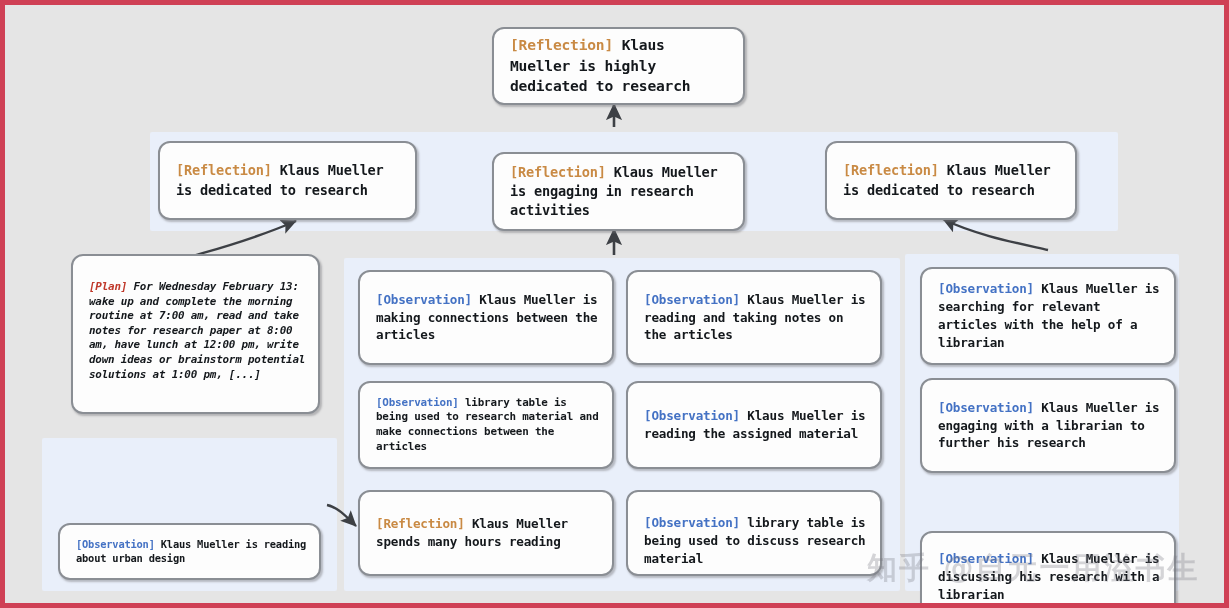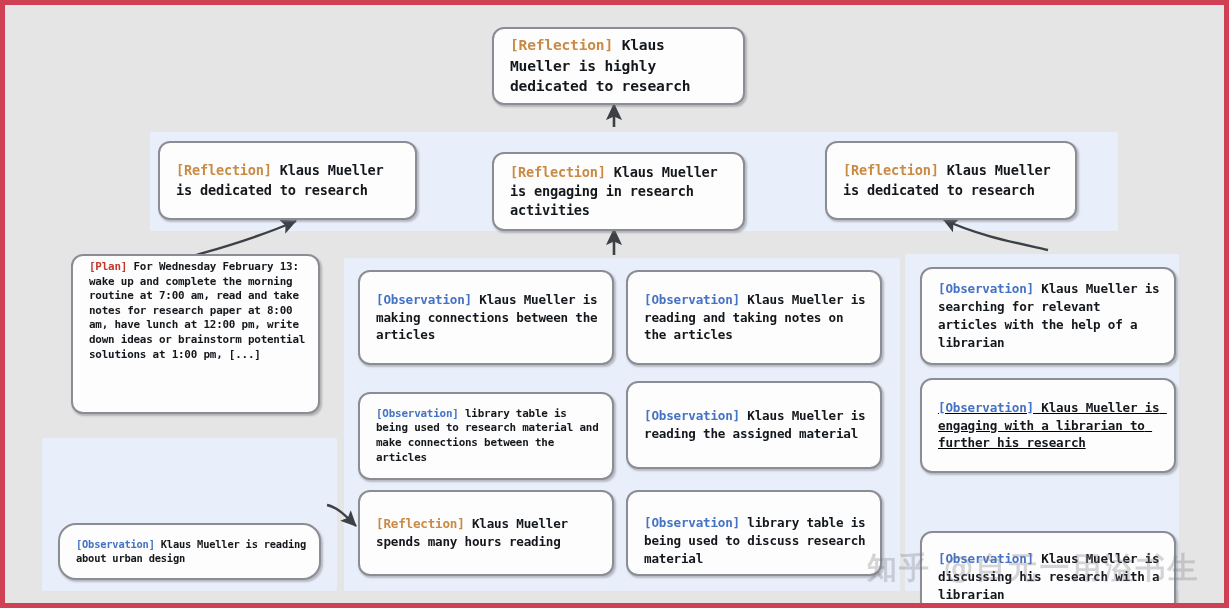--- a/index.html
+++ b/index.html
@@ -110,34 +110,34 @@
   </div>
 
   <div class="node fs-14" style="left:487px; top:147px; width:253px; height:79px;">
     <div class="txt"><span class="tag tag-reflection">[Reflection]</span><span> Klaus Mueller is engaging in research activities</span></div>
   </div>
 
   <div class="node fs-14" style="left:820px; top:136px; width:252px; height:79px;">
     <div class="txt"><span class="tag tag-reflection">[Reflection]</span><span> Klaus Mueller is dedicated to research</span></div>
   </div>
 
-  <div class="node fs-11" style="left:66px; top:249px; width:249px; height:160px; align-items:flex-start; padding-top:4px;">
+  <div class="node fs-11" style="left:66px; top:249px; width:249px; height:160px; align-items:flex-start; padding-top:24px;font-style:italic;">
     <div class="txt"><span class="tag tag-plan">[Plan]</span><span> For Wednesday February 13: wake up and complete the morning routine at 7:00 am, read and take notes for research paper at 8:00 am, have lunch at 12:00 pm, write down ideas or brainstorm potential solutions at 1:00 pm, [...]</span></div>
   </div>
 
 
-  <div class="node fs-105" style="left:53px; top:518px; width:263px; height:57px;border-radius:18px;">
+  <div class="node fs-105" style="left:53px; top:518px; width:263px; height:57px;">
     <div class="txt"><span class="tag tag-observation">[Observation]</span><span> Klaus Mueller is reading about urban design</span></div>
   </div>
 
   <div class="node fs-13" style="left:353px; top:265px; width:256px; height:95px;">
     <div class="txt"><span class="tag tag-observation">[Observation]</span><span> Klaus Mueller is making connections between the articles</span></div>
   </div>
 
-  <div class="node fs-11" style="left:353px; top:387px; width:256px; height:88px;">
+  <div class="node fs-11" style="left:353px; top:376px; width:256px; height:88px;">
     <div class="txt"><span class="tag tag-observation">[Observation]</span><span> library table is being used to research material and make connections between the articles</span></div>
   </div>
 
   <div class="node fs-13" style="left:353px; top:485px; width:256px; height:86px;">
     <div class="txt"><span class="tag tag-reflection">[Reflection]</span><span> Klaus Mueller spends many hours reading</span></div>
   </div>
 
   <div class="node fs-13" style="left:621px; top:265px; width:256px; height:95px;align-items:center;">
     <div class="txt"><span class="tag tag-observation">[Observation]</span><span> Klaus Mueller is reading and taking notes on the articles</span></div>
   </div>
@@ -147,21 +147,21 @@
   </div>
 
   <div class="node fs-13" style="left:621px; top:485px; width:256px; height:86px;align-items:flex-end;">
     <div class="txt"><span class="tag tag-observation">[Observation]</span><span> library table is being used to discuss research material</span></div>
   </div>
 
   <div class="node fs-13" style="left:915px; top:262px; width:256px; height:98px;">
     <div class="txt"><span class="tag tag-observation">[Observation]</span><span> Klaus Mueller is searching for relevant articles with the help of a librarian</span></div>
   </div>
 
-  <div class="node fs-13" style="left:915px; top:373px; width:256px; height:95px;text-decoration:underline;">
+  <div class="node fs-13" style="left:915px; top:373px; width:256px; height:95px;">
     <div class="txt"><span class="tag tag-observation">[Observation]</span><span> Klaus Mueller is engaging with a librarian to further his research</span></div>
   </div>
 
   <div class="node fs-13" style="left:915px; top:509px; width:256px; height:92px;margin-top:17px;">
     <div class="txt"><span class="tag tag-observation">[Observation]</span><span> Klaus Mueller is discussing his research with a librarian</span></div>
   </div>
 
   <div class="wm" style="left:862px; top:543px;">知乎 @自元一用溢书生</div>
 
 </div>

